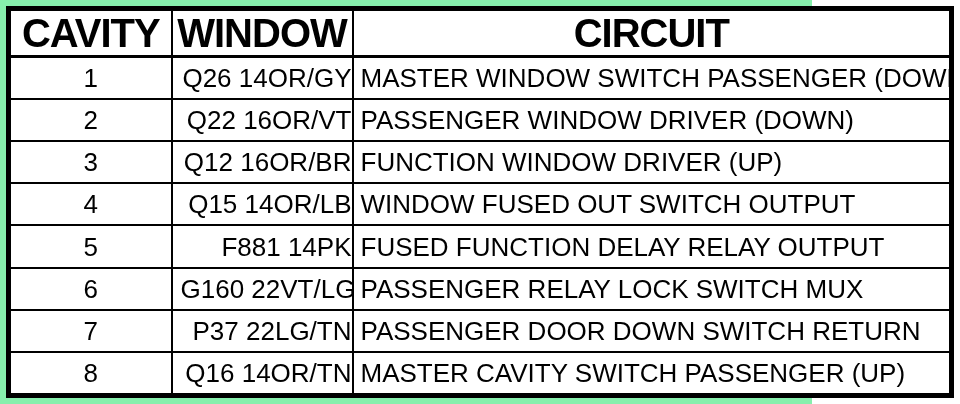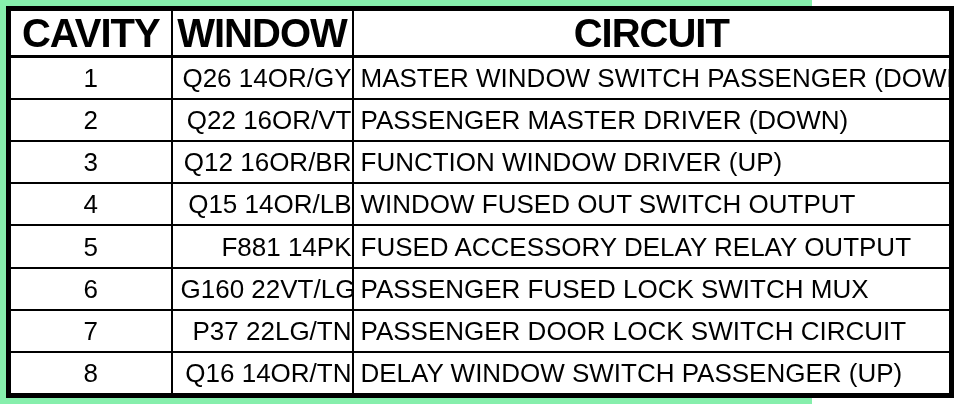--- a/index.html
+++ b/index.html
@@ -83,47 +83,47 @@
     </thead>
     <tbody>
       <tr>
         <td class="c-cavity">1</td>
         <td class="c-circuit">Q26 14OR/GY</td>
         <td class="c-function">MASTER WINDOW SWITCH PASSENGER (DOWN)</td>
       </tr>
       <tr>
         <td class="c-cavity">2</td>
         <td class="c-circuit">Q22 16OR/VT</td>
-        <td class="c-function">PASSENGER MASTER DRIVER (DOWN)</td>
+        <td class="c-function">PASSENGER WINDOW DRIVER (DOWN)</td>
       </tr>
       <tr>
         <td class="c-cavity">3</td>
         <td class="c-circuit">Q12 16OR/BR</td>
         <td class="c-function">FUNCTION WINDOW DRIVER (UP)</td>
       </tr>
       <tr>
         <td class="c-cavity">4</td>
         <td class="c-circuit">Q15 14OR/LB</td>
         <td class="c-function">WINDOW FUSED OUT SWITCH OUTPUT</td>
       </tr>
       <tr>
         <td class="c-cavity">5</td>
         <td class="c-circuit">F881 14PK</td>
-        <td class="c-function">FUSED ACCESSORY DELAY RELAY OUTPUT</td>
+        <td class="c-function">FUSED FUNCTION DELAY RELAY OUTPUT</td>
       </tr>
       <tr>
         <td class="c-cavity">6</td>
         <td class="c-circuit">G160 22VT/LG</td>
-        <td class="c-function">PASSENGER FUSED LOCK SWITCH MUX</td>
+        <td class="c-function">PASSENGER RELAY LOCK SWITCH MUX</td>
       </tr>
       <tr>
         <td class="c-cavity">7</td>
         <td class="c-circuit">P37 22LG/TN</td>
-        <td class="c-function">PASSENGER DOOR LOCK SWITCH CIRCUIT</td>
+        <td class="c-function">PASSENGER DOOR DOWN SWITCH RETURN</td>
       </tr>
       <tr>
         <td class="c-cavity">8</td>
         <td class="c-circuit">Q16 14OR/TN</td>
-        <td class="c-function">DELAY WINDOW SWITCH PASSENGER (UP)</td>
+        <td class="c-function">MASTER CAVITY SWITCH PASSENGER (UP)</td>
       </tr>
     </tbody>
   </table>
 </div>
 
 </body></html>

